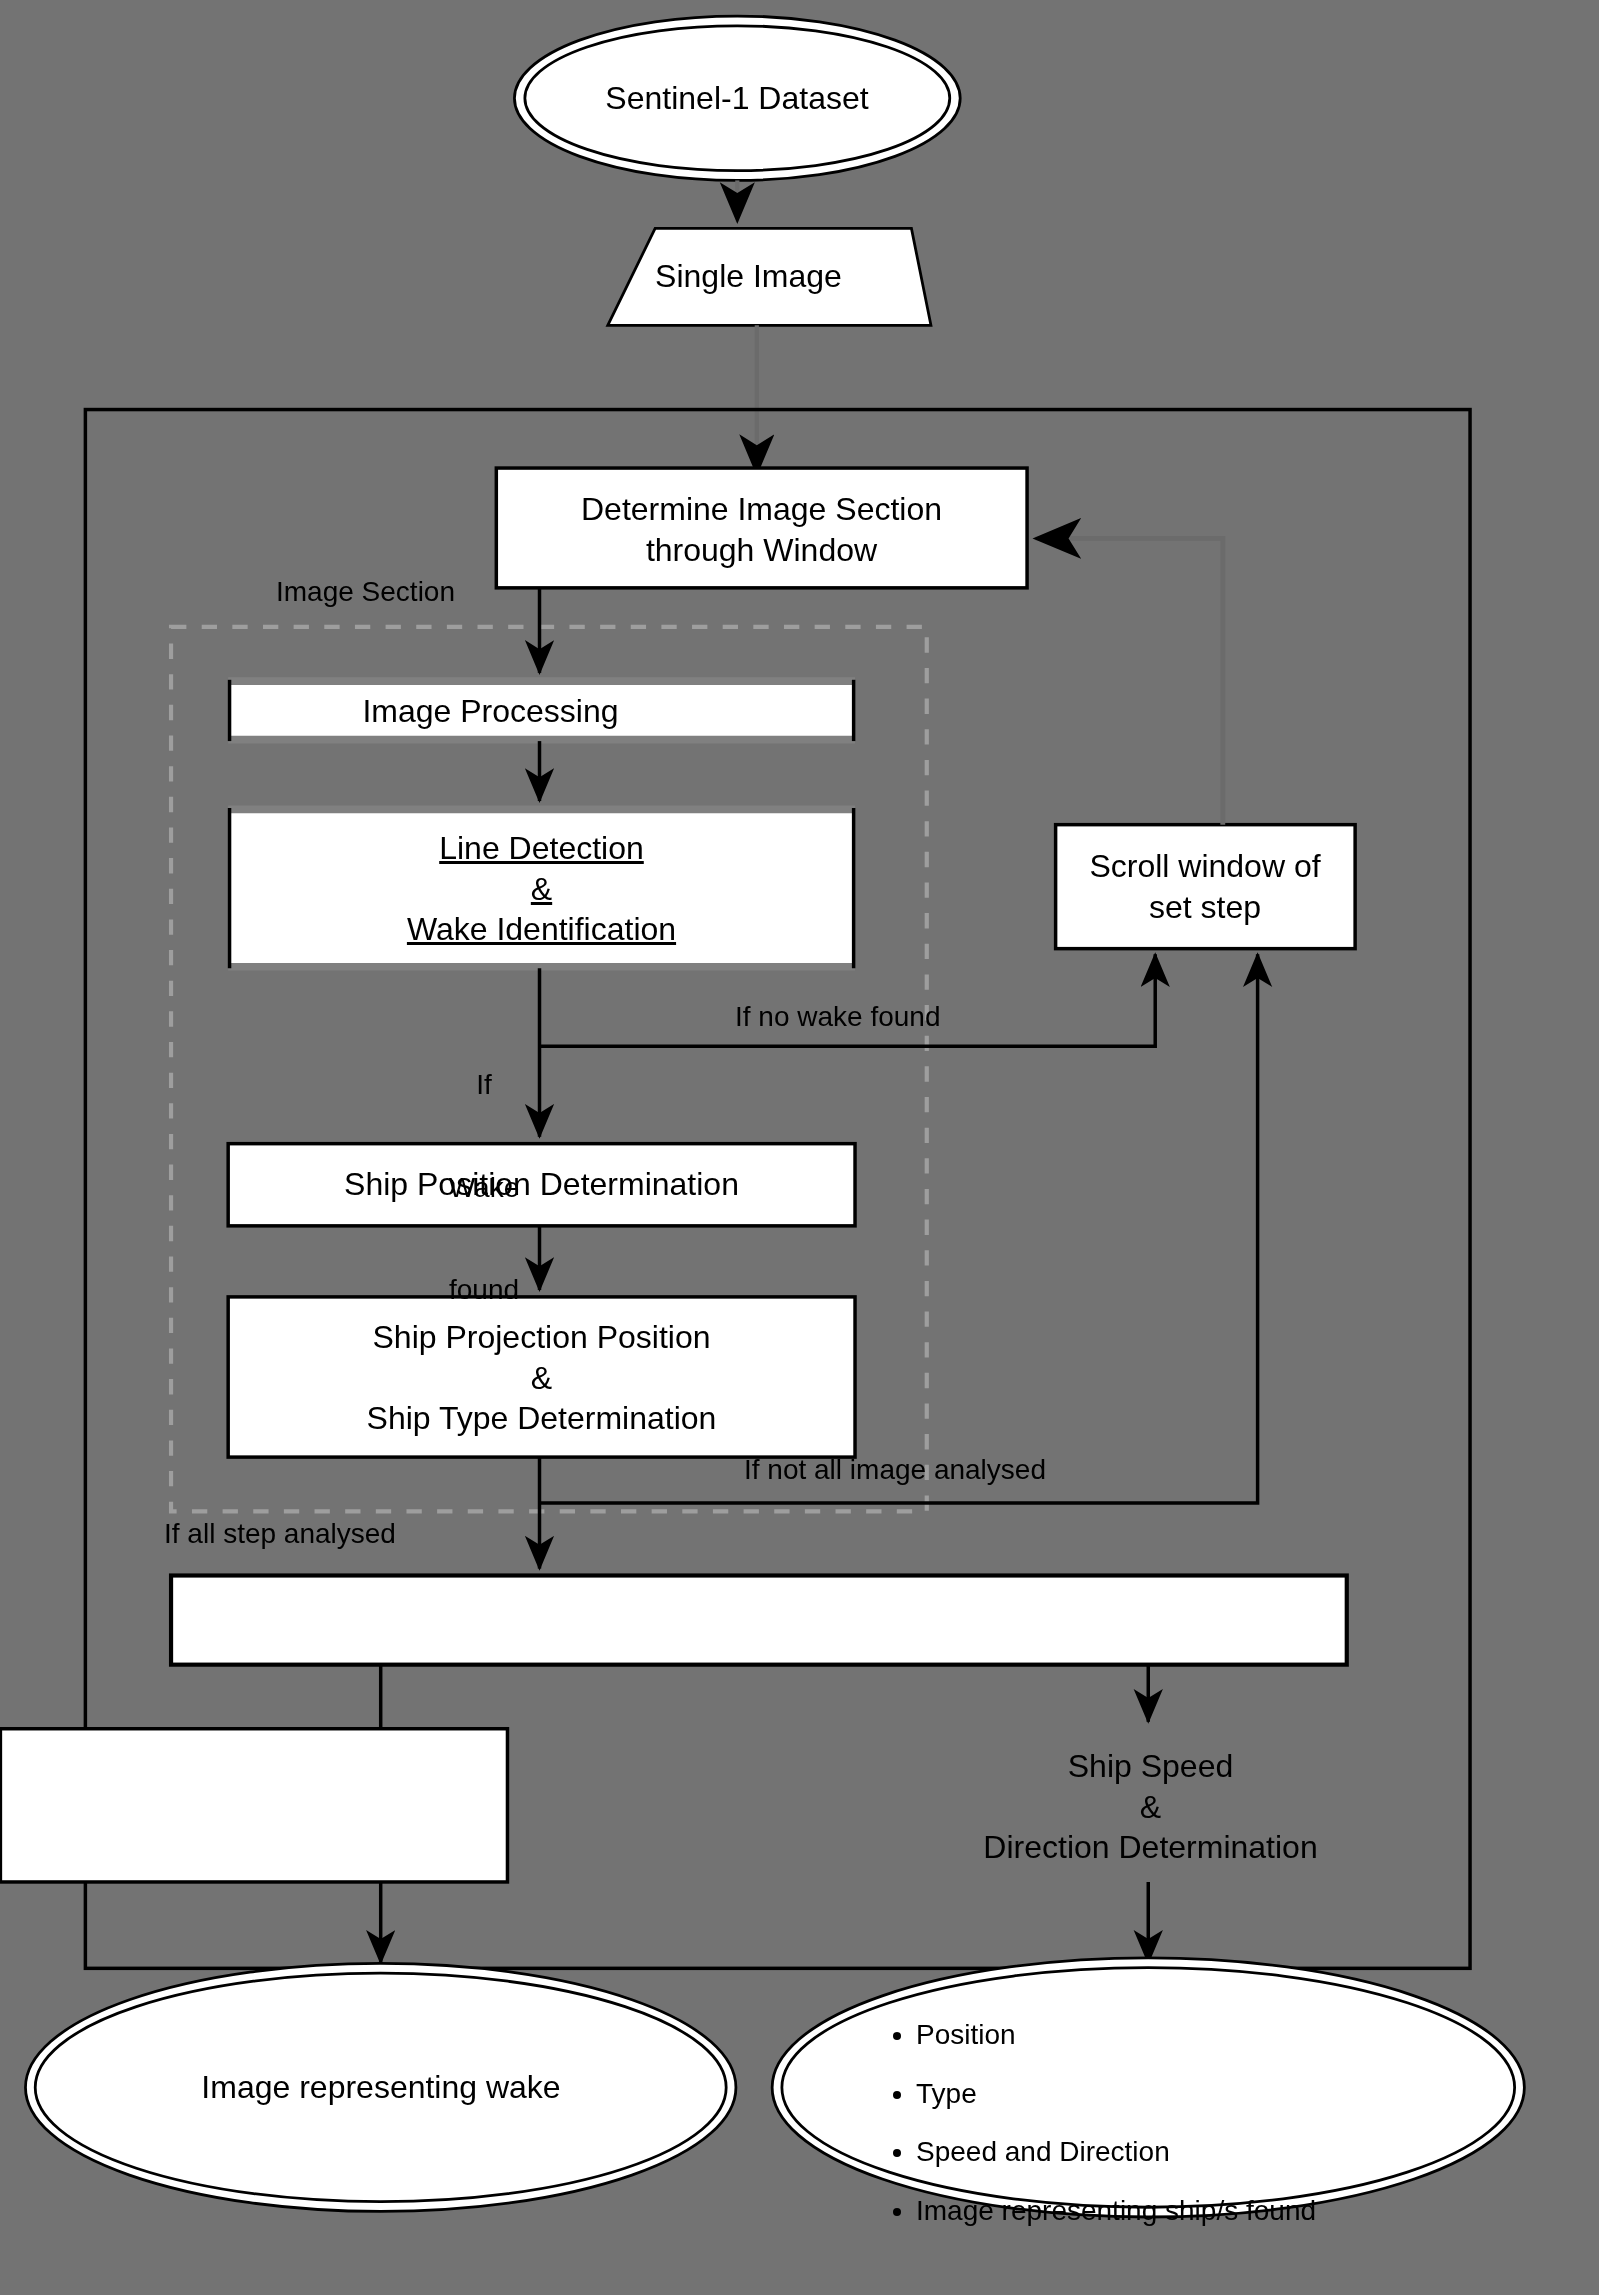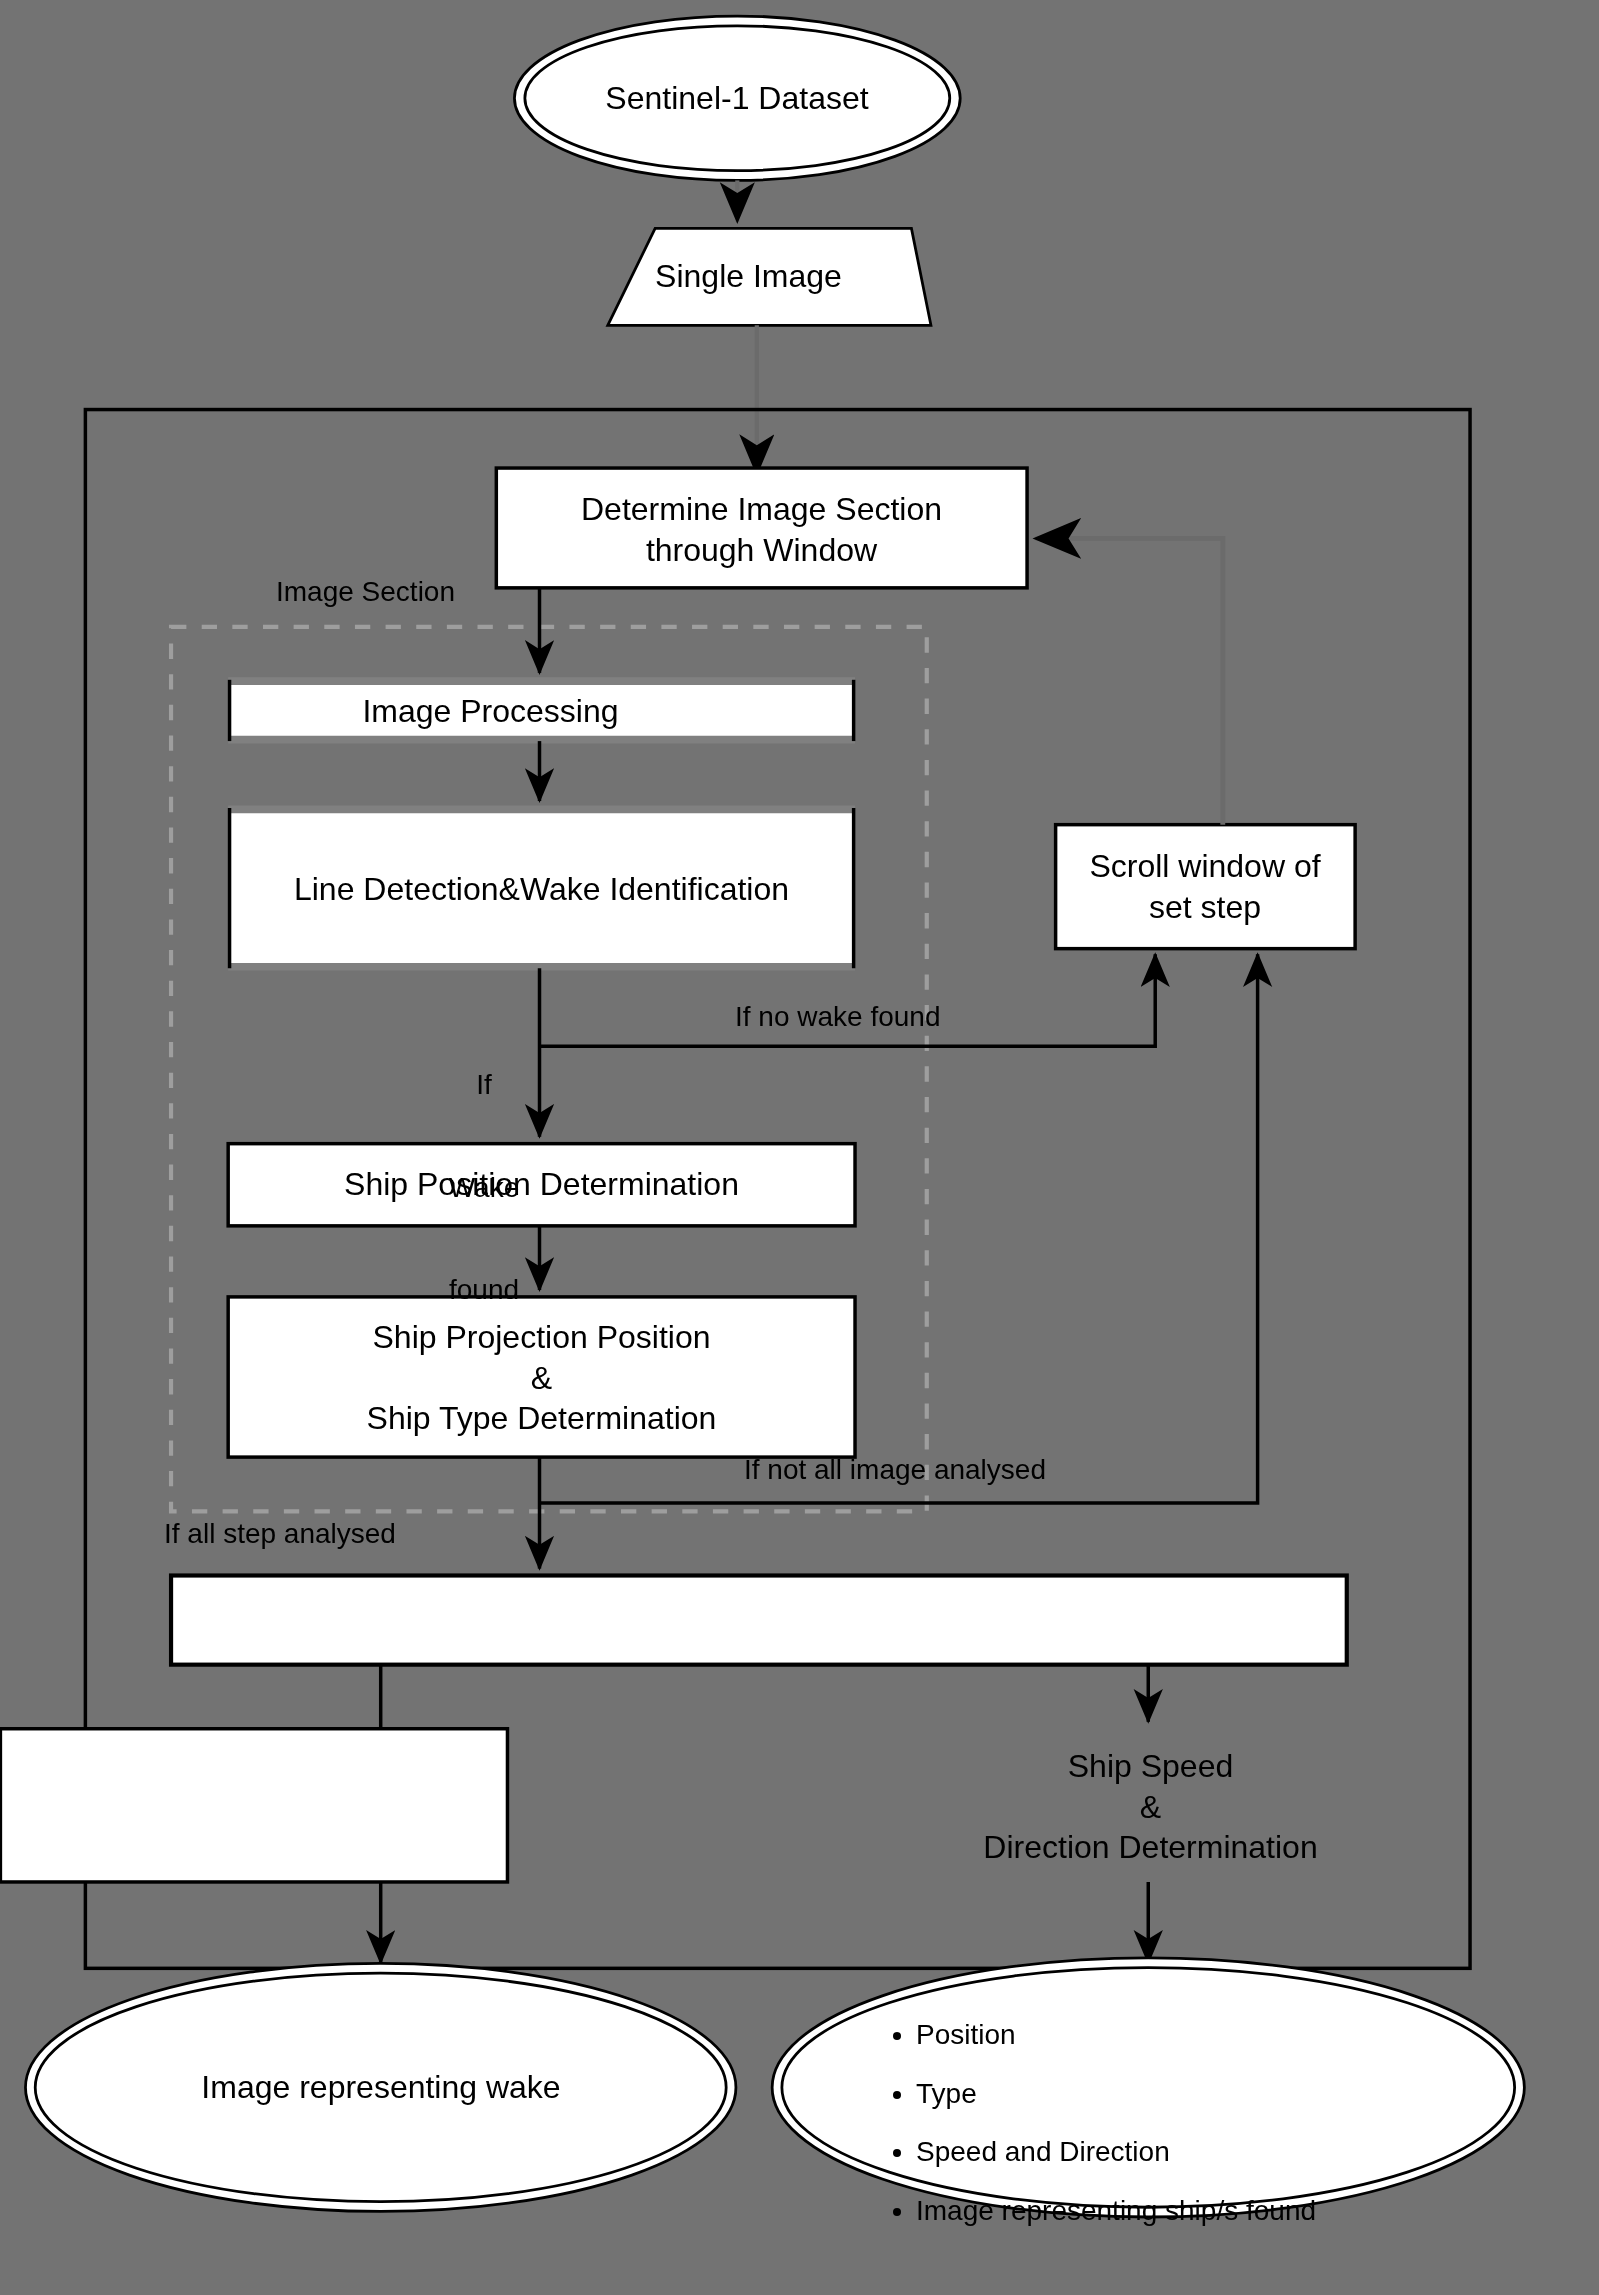--- a/index.html
+++ b/index.html
@@ -103,21 +103,21 @@
 
   <div class="nodetext" style="left:496px;top:481px;width:531px;height:98px;flex-direction:column;">
     <span>Determine Image Section</span>
     <span>through Window</span>
   </div>
 
   <div class="lbl" style="left:276px;top:575px;">Image Section</div>
 
   <div class="nodetext" style="left:228px;top:690px;width:525px;height:43px;">Image Processing</div>
 
-  <div class="nodetext" style="left:228px;top:822px;width:627px;height:134px;">
+  <div class="nodetext" style="left:228px;top:822px;width:627px;height:134px;flex-direction:column;text-decoration:underline;">
     <span>Line Detection</span>
     <span>&amp;</span>
     <span>Wake Identification</span>
   </div>
 
   <div class="nodetext" style="left:1055px;top:835px;width:300px;height:104px;flex-direction:column;">
     <span>Scroll window of</span>
     <span>set step</span>
   </div>
 

